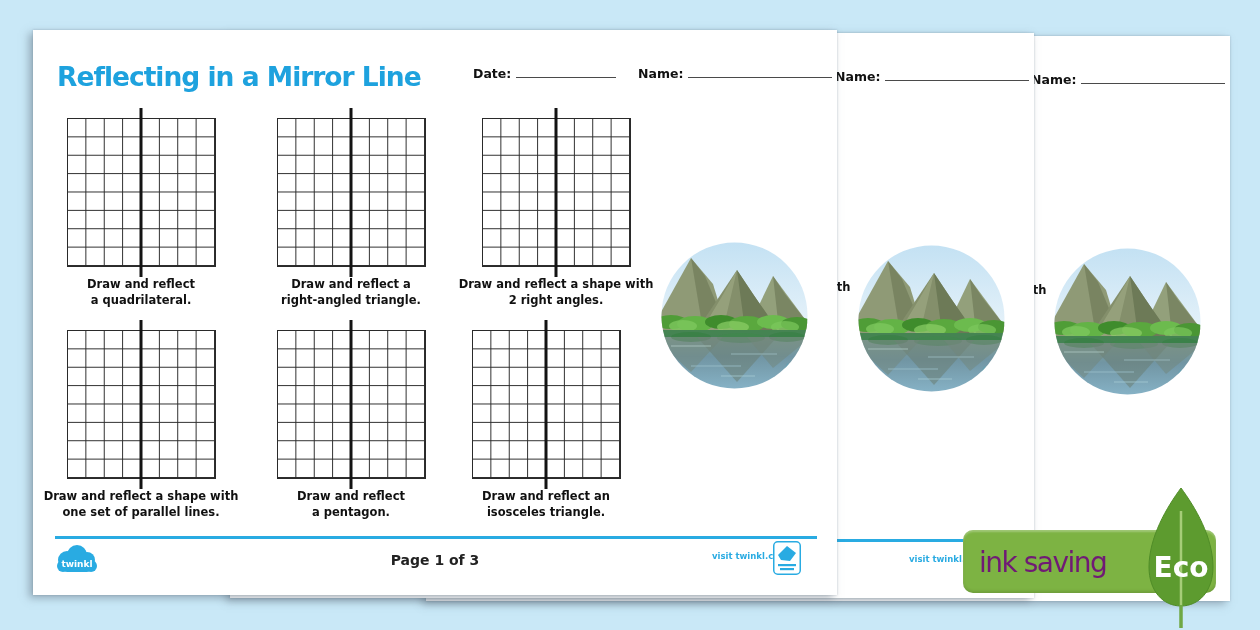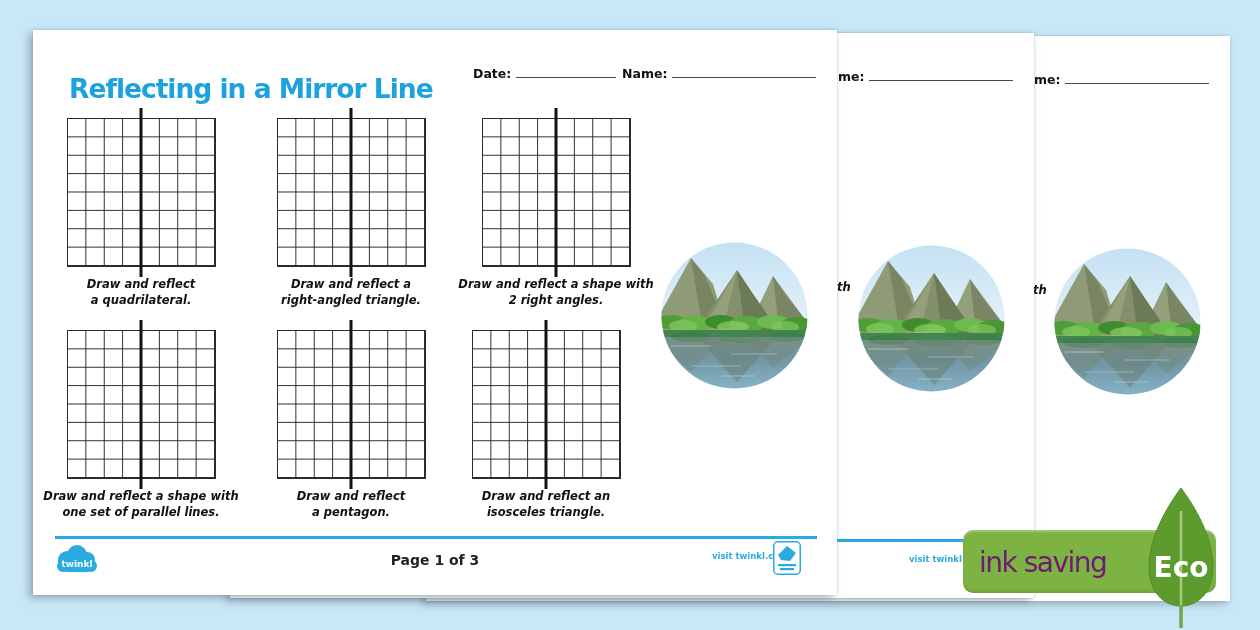--- a/index.html
+++ b/index.html
@@ -6,31 +6,31 @@
   body{font-family:"DejaVu Sans","Liberation Sans",sans-serif;}
   #stage{position:relative;width:1260px;height:630px;background:#c9e8f7;overflow:hidden;}
 
   
   .page{position:absolute;width:804px;height:565px;background:#ffffff;
         box-shadow:-4px 3px 8px rgba(95,112,125,.5), 0 0 2px rgba(95,112,125,.35);}
   .page.p1{left:33px;top:30px;z-index:3;}
   .page.p2{left:230px;top:33px;z-index:2;}
   .page.p3{left:426px;top:36px;z-index:1;}
 
-  .title{position:absolute;left:24px;top:31px;margin:12px;font-size:26.5px;font-weight:800;
+  .title{position:absolute;left:24px;top:31px;margin:0;font-size:26.5px;font-weight:800;
          letter-spacing:-1px;color:#1ea2de;white-space:nowrap;}
 
   .field{position:absolute;top:36px;font-size:12.5px;font-weight:bold;color:#111;white-space:nowrap;margin-left:16px;}
   .field-date{left:424px;}
-  .field-name{left:573px;}
+  .field-name{left:589px;}
   .fline{display:inline-block;border-bottom:1.6px solid #4a4a4a;height:10px;margin-left:5px;}
   .fline-date{width:100px;}
   .fline-name{width:144px;}
 
-  .task{position:absolute;width:212px;text-align:center;font-style:italic;}
+  .task{position:absolute;width:212px;text-align:center;}
   .t0{left:2px;top:88px;}  .t1{left:212px;top:88px;text-align:center;}  .t2{left:417px;top:88px;}
   .t3{left:2px;top:300px;} .t4{left:212px;top:300px;} .t5{left:407px;top:300px;}
 
   .grid{position:relative;width:147px;height:147px;margin:0 auto;border:1.6px solid #2a2a2a;
         background-image:linear-gradient(to right,#2a2a2a 1px,transparent 1px),
                          linear-gradient(to bottom,#2a2a2a 1px,transparent 1px);
         background-size:18.38px 18.38px;background-position:-1px -1px;box-sizing:content-box;}
   .mirror{position:absolute;left:50%;top:-11px;width:3px;height:169px;
           transform:translateX(-50%);background:#131313;}
 

